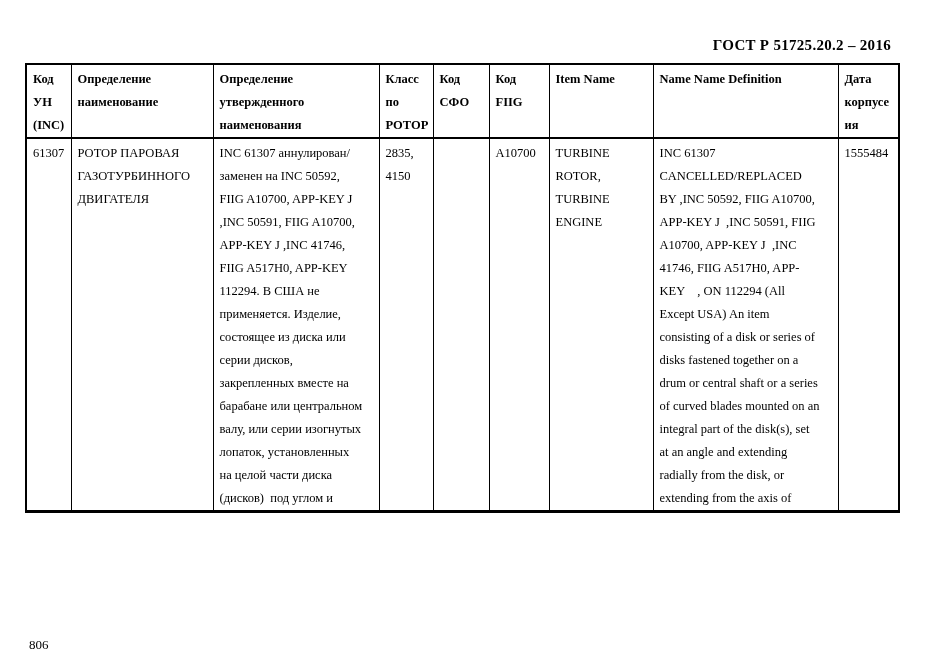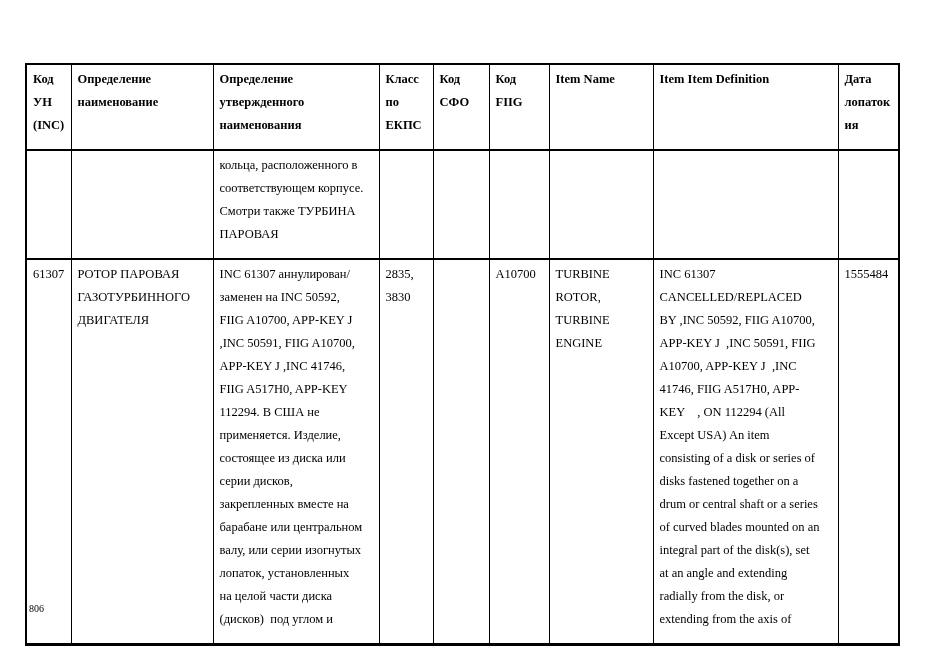--- a/index.html
+++ b/index.html
@@ -28,46 +28,47 @@
     width: 873px;
     border-collapse: collapse;
     table-layout: fixed;
     border: 2px solid #000;
     border-bottom-width: 3px;
   }
   table.gost th, table.gost td {
     border: 1px solid #000;
     vertical-align: top;
     text-align: left;
-    padding: 3px 5px 12px 6px;
+    padding: 3px 5px 0 6px;
     font-size: 12.5px;
     line-height: 23px;
     white-space: pre-wrap;
     overflow: hidden;
     font-weight: normal;
   }
   table.gost thead th {
     font-weight: bold;
     border-bottom: 2px solid #000;
   }
   table.gost tr.cont-row td {
     border-bottom: 2px solid #000;
   }
   .page-number {
     position: absolute;
     left: 29px;
-    top: 603px;
-    font-size: 10px;
+    top: 637px;
+    font-size: 13px;
   }
 </style>
 </head>
 <body>
 
 <div class="page">
 
+  <div class="doc-title">ГОСТ Р 51725.20.2 – 2016</div>
 
   <table class="gost">
     <colgroup>
       <col style="width:45px">
       <col style="width:142px">
       <col style="width:166px">
       <col style="width:54px">
       <col style="width:56px">
       <col style="width:60px">
       <col style="width:104px">
@@ -79,47 +80,33 @@
         <th>Код
 УН
 (INC)</th>
         <th>Определение
 наименование</th>
         <th>Определение
 утвержденного
 наименования</th>
         <th>Класс
 по
-ЕКПС</th>
+РОТОР</th>
         <th>Код
 СФО</th>
         <th>Код
 FIIG</th>
         <th>Item Name</th>
-        <th>Item Item Definition</th>
+        <th>Name Name Definition</th>
         <th>Дата
-лопаток
+корпусе
 ия</th>
       </tr>
     </thead>
     <tbody>
-      <tr class="cont-row" style="height:97px">
-        <td></td>
-        <td></td>
-        <td>кольца, расположенного в
-соответствующем корпусе.
-Смотри также ТУРБИНА
-ПАРОВАЯ</td>
-        <td></td>
-        <td></td>
-        <td></td>
-        <td></td>
-        <td></td>
-        <td></td>
-      </tr>
       <tr style="height:369px">
         <td>61307</td>
         <td>РОТОР ПАРОВАЯ
 ГАЗОТУРБИННОГО
 ДВИГАТЕЛЯ</td>
         <td>INC 61307 аннулирован/
 заменен на INC 50592,
 FIIG A10700, APP-KEY J
 ,INC 50591, FIIG A10700,
 APP-KEY J ,INC 41746,
@@ -128,21 +115,21 @@
 применяется. Изделие,
 состоящее из диска или
 серии дисков,
 закрепленных вместе на
 барабане или центральном
 валу, или серии изогнутых
 лопаток, установленных
 на целой части диска
 (дисков)  под углом и</td>
         <td>2835,
-3830</td>
+4150</td>
         <td></td>
         <td>A10700</td>
         <td>TURBINE
 ROTOR,
 TURBINE
 ENGINE</td>
         <td>INC 61307
 CANCELLED/REPLACED
 BY ,INC 50592, FIIG A10700,
 APP-KEY J  ,INC 50591, FIIG

